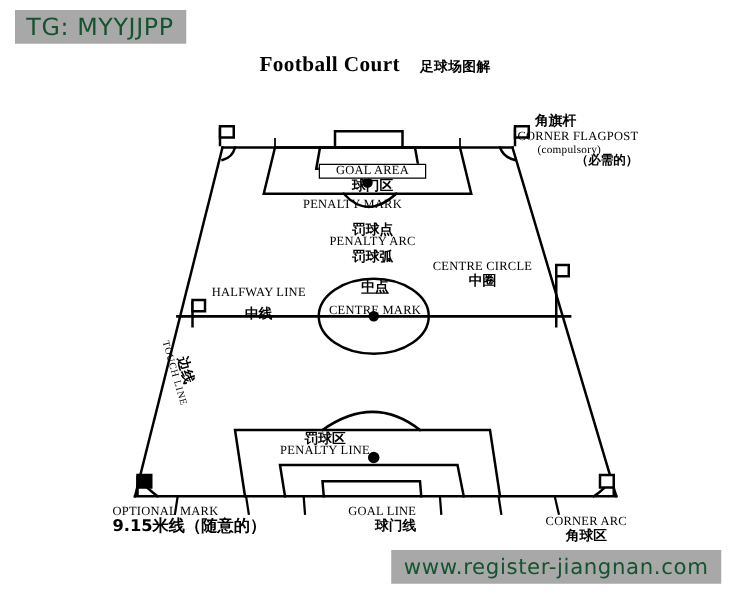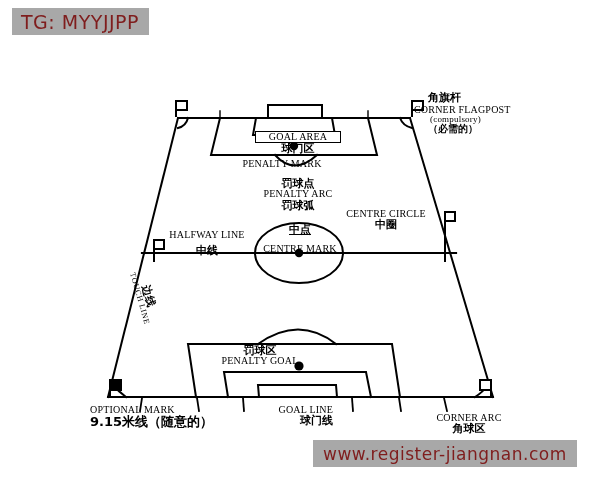--- a/index.html
+++ b/index.html
@@ -19,21 +19,21 @@
   #page-root {
     position: absolute;
     inset: 0;
     background: #ffffff;
   }
 
   
   .wm {
     position: absolute;
     background: #a8a8a8;
-    color: #7f1d1d;
+    color: #14532d;
     font-family: "DejaVu Sans", "Liberation Sans", sans-serif;
     letter-spacing: 0.5px;
     white-space: nowrap;
     display: flex;
     align-items: center;
   }
   #wm-top {
     left: 12px;
     top: 8px;
     height: 27px;
@@ -76,21 +76,21 @@
     position: absolute;
     white-space: nowrap;
     line-height: 1.04;
     font-family: "Liberation Serif", "DejaVu Serif", serif;
     color: #000;
   }
   .lbl.center { text-align: center; }
   .en { font-size: 10px; letter-spacing: 0.2px; }
   .en.sm { font-size: 9px; }
   .zh { font-family: "DejaVu Sans", "Liberation Sans", sans-serif; font-size: 11px; font-weight: bold; }
-  .zh.sm { font-size: 10px; }
+  .zh.sm { font-size: 10px; text-align: right; }
 
   #lbl-corner-flagpost { left: 414px; top: 88px; text-align: left; }
   #lbl-corner-flagpost .zh { margin-left: 14px; }
   #lbl-corner-flagpost .en { display:block; }
 
   #lbl-goal-area  { left: 255px; top: 131px; width: 86px; }
   #lbl-goal-area .en { font-size: 10px; }
   #lbl-goal-area .zh { font-size: 11px; }
 
   #lbl-penalty-mark { left: 224px; top: 159px; width: 116px; }
@@ -204,20 +204,23 @@
       </g>
     </g>
 
     <g fill="#000000" stroke="none">
       <circle cx="294" cy="146" r="4.2"></circle>
       <circle cx="299" cy="253" r="4.2"></circle>
       <circle cx="299" cy="366" r="4.6"></circle>
     </g>
   </svg>
 
+  <div id="title">
+    <span>Football Court</span><span class="zh">足球场图解</span>
+  </div>
 
   <div class="lbl" id="lbl-corner-flagpost">
     <span class="zh">角旗杆</span>
     <span class="en">CORNER FLAGPOST</span>
     <span class="en sm" style="display:block;margin-left:16px;">(compulsory)</span>
     <span class="zh sm" style="display:block;margin-left:14px;">（必需的）</span>
   </div>
 
   <div class="lbl center" id="lbl-goal-area">
     <span class="en" style="display:block;border:1.5px solid #000;background:#fff;padding:0 2px;">GOAL AREA</span>
@@ -250,21 +253,21 @@
     <span class="en" style="display:block;margin-top:9px;">CENTRE MARK</span>
   </div>
 
   <div class="lbl" id="lbl-touch-line">
     <span class="zh">边线</span>
     <span class="en">TOUCH LINE</span>
   </div>
 
   <div class="lbl center" id="lbl-penalty-area">
     <span class="zh" style="display:block;">罚球区</span>
-    <span class="en" style="display:block;">PENALTY GOAL</span>
+    <span class="en" style="display:block;">PENALTY LINE</span>
   </div>
 
   <div class="lbl" id="lbl-optional-mark">
     <span class="en" style="display:block;">OPTIONAL MARK</span>
     <span class="zh" style="display:block;">9.15米线（随意的）</span>
   </div>
 
   <div class="lbl center" id="lbl-goal-line">
     <span class="en" style="display:block;">GOAL LINE</span>
     <span class="zh" style="display:block;">球门线</span>

